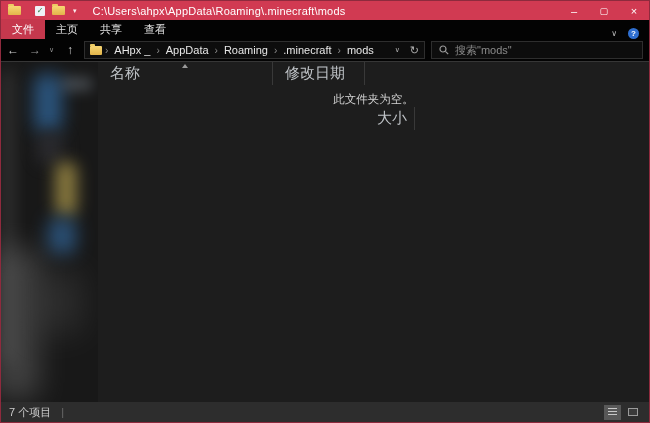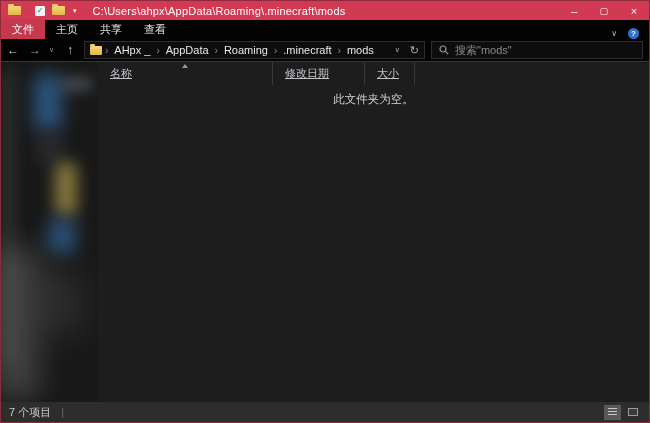--- a/index.html
+++ b/index.html
@@ -109,26 +109,26 @@
   .blob-strip   { left:2px;  top:8px;   width:10px; height:292px; background:#5f5f5f; filter:blur(8px);  opacity:.45; }
   .blob-blue1   { left:33px; top:12px;  width:28px; height:58px;  background:#2e5f8f; filter:blur(9px);  opacity:.85; }
   .blob-text    { left:60px; top:16px;  width:32px; height:12px;  background:#9aa7b5; filter:blur(7px);  opacity:.4; }
   .blob-dark    { left:36px; top:70px;  width:26px; height:32px;  background:#2c2c30; filter:blur(8px);  opacity:.9; }
   .blob-yellow  { left:54px; top:100px; width:22px; height:54px;  background:#9c8a45; filter:blur(8px);  opacity:.85; }
   .blob-blue2   { left:47px; top:156px; width:28px; height:36px;  background:#2e5a86; filter:blur(9px);  opacity:.85; }
   .blob-gray1   { left:-8px; top:186px; width:46px; height:150px; background:#6a6a6a; filter:blur(14px); opacity:.5; }
   .blob-gray2   { left:30px; top:208px; width:52px; height:64px;  background:#4a4a4a; filter:blur(16px); opacity:.4; }
 
   .main { flex:1 1 auto; position:relative; background:#1d1d1d; }
-  .colheaders { display:flex; height:23px; font-size:11px; color:#bfc3c7;text-decoration:underline; }
+  .colheaders { display:flex; height:23px; font-size:15px; color:#bfc3c7; }
   .col {
     display:flex; align-items:center; padding-left:12px; height:100%;
     border-right:1px solid #393939; position:relative; white-space:nowrap;
   }
-  .col-name { width:175px; } .col-date { width:92px; } .col-type { width:76px; } .col-size { width:50px; }
+  .col-name { width:175px; } .col-date { width:92px; } .col-type { width:76px; } .col-size { width:50px;margin-top:45px; }
   .sort-caret {
     position:absolute; left:84px; top:2px; width:0; height:0;
     border-left:3px solid transparent; border-right:3px solid transparent;
     border-bottom:4px solid #9a9a9a;
   }
   .empty-msg { text-align:center; margin-top:7px; font-size:11.5px; color:#d2d2d2; }
 
   
   .statusbar {
     height:20px; background:#2d2d2d; display:flex; align-items:center;

